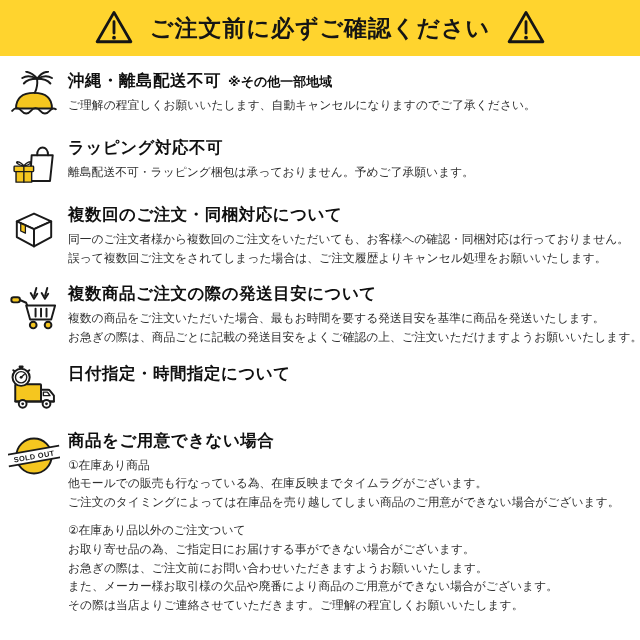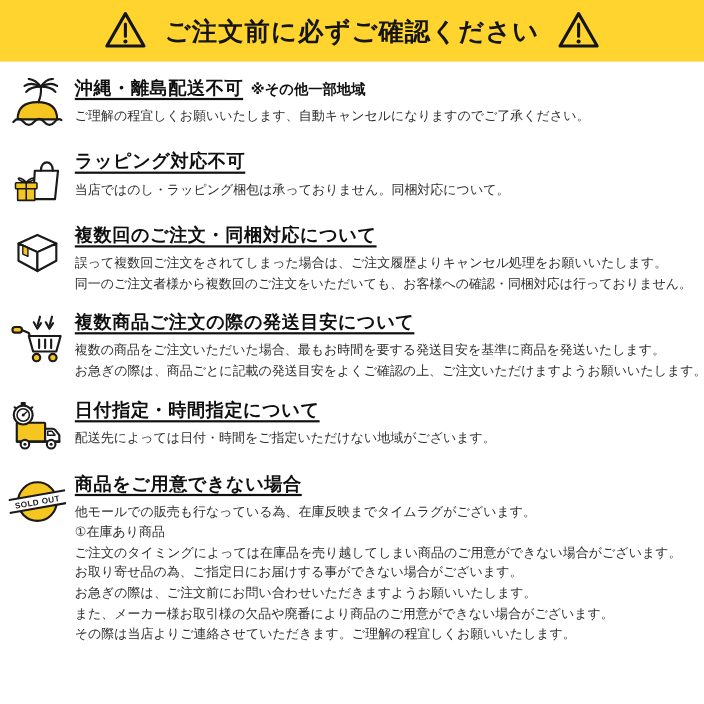--- a/index.html
+++ b/index.html
@@ -13,21 +13,21 @@
   .banner h1{margin:0;font-size:23px;font-weight:bold;color:#151515;letter-spacing:1px;white-space:nowrap;}
   .warn-svg{width:40px;height:40px;display:block;}
   main{padding:14px 6px 0 8px;}
   .sec{display:flex;margin-bottom:16px;}
   .icon{flex:0 0 52px;height:50px;margin-right:8px;margin-top:1px;}
   .icon svg{width:52px;height:50px;display:block;}
   .content{flex:1;min-width:0;}
   .title-row{margin:0 0 5px 0;line-height:1.25;white-space:nowrap;}
   .title{
     font-size:16.5px;font-weight:bold;color:#101010;letter-spacing:.5px;
-    text-decoration:underline;text-decoration-thickness:1.8px;text-underline-offset:4px;
+    text-decoration-thickness:1.8px;text-underline-offset:4px;
   }
   .note{font-size:13px;font-weight:bold;color:#101010;margin-left:7px;}
   .line{margin:0;font-size:11.8px;line-height:1.58;color:#2e2e2e;white-space:nowrap;}
   .para2{margin-top:10px;}
   .ic{stroke:#1a1a1a;stroke-width:2.5;fill:none;stroke-linecap:round;stroke-linejoin:round;}
   .ic-fill-w{fill:#ffffff;}
   .ic-fill-y{fill:#F5C61F;}
   .thin{stroke-width:1.8;}
 </style>
 </head>
@@ -84,39 +84,39 @@
         <rect class="ic ic-fill-y thin" x="9" y="43" width="20" height="13.5"></rect>
         <path class="ic thin" d="M19 36 V56.5"></path>
         <path class="ic ic-fill-w thin" d="M19 35.5 C10 26 4 32 18.5 36 Z"></path>
         <path class="ic ic-fill-w thin" d="M19 35.5 C28 26 34 32 19.5 36 Z"></path>
       </svg>
     </div>
     <div class="content">
       <p class="title-row">
         <span class="title">ラッピング対応不可</span>
       </p>
-      <p class="line">当店ではのし・ラッピング梱包は承っておりません。同梱対応について。</p>
+      <p class="line">離島配送不可・ラッピング梱包は承っておりません。予めご了承願います。</p>
     </div>
   </section>
 
   <section class="sec">
     <div class="icon">
       <svg viewBox="0 0 64 64">
         <path class="ic ic-fill-w" d="M10 21 L32 11 L54 21 L32 31 Z"></path>
         <path class="ic ic-fill-w" d="M10 21 L10 41 L32 53 L32 31 Z"></path>
         <path class="ic ic-fill-w" d="M54 21 L54 41 L32 53 L32 31 Z"></path>
         <polygon points="15,23.5 21,26.2 21,36 15,33.3" fill="#F5C61F" stroke="#1a1a1a" stroke-width="1.6" stroke-linejoin="round"></polygon>
       </svg>
     </div>
     <div class="content">
       <p class="title-row">
         <span class="title">複数回のご注文・同梱対応について</span>
       </p>
+      <p class="line">同一のご注文者様から複数回のご注文をいただいても、お客様への確認・同梱対応は行っておりません。</p>
       <p class="line">誤って複数回ご注文をされてしまった場合は、ご注文履歴よりキャンセル処理をお願いいたします。</p>
-      <p class="line">同一のご注文者様から複数回のご注文をいただいても、お客様への確認・同梱対応は行っておりません。</p>
     </div>
   </section>
 
   <section class="sec">
     <div class="icon">
       <svg viewBox="0 0 64 64">
         <rect class="ic ic-fill-y" x="3" y="17" width="11" height="6.5" rx="3" stroke-width="2"></rect>
         <path class="ic" d="M14 20.5 L22 24 L23.5 28"></path>
         <path class="ic ic-fill-w" d="M22 27.5 H59 L54 45.5 H27 Z"></path>
         <path class="ic" d="M34 31.5 V41.5 M41 31.5 V41.5 M48 31.5 V41.5" stroke-width="2"></path>
@@ -153,42 +153,42 @@
         <circle class="ic ic-fill-w" cx="15.5" cy="17" r="11"></circle>
         <circle class="ic thin" cx="15.5" cy="17" r="7.2"></circle>
         <circle cx="15.5" cy="17" r="1.8" fill="#1a1a1a"></circle>
         <path class="ic thin" d="M15.5 17 L19.5 13.5"></path>
       </svg>
     </div>
     <div class="content">
       <p class="title-row">
         <span class="title">日付指定・時間指定について</span>
       </p>
-      <p class="line">配送先によっては日付・時間をご指定いただけない地域がございます。</p>
     </div>
   </section>
 
   <section class="sec">
     <div class="icon">
       <svg viewBox="0 0 64 64">
         <circle class="ic ic-fill-y" cx="32" cy="32" r="22.5"></circle>
         <g transform="rotate(-10 32 32)">
           <rect x="-2" y="24.5" width="68" height="15" fill="#ffffff"></rect>
           <path d="M-2 24.5 H66 M-2 39.5 H66" stroke="#1a1a1a" stroke-width="2.4"></path>
           <text x="32" y="35.8" text-anchor="middle" font-size="9.5" font-weight="bold" fill="#1a1a1a" letter-spacing="0.5">SOLD OUT</text>
         </g>
       </svg>
     </div>
     <div class="content">
       <p class="title-row">
         <span class="title">商品をご用意できない場合</span>
       </p>
+      <p class="line">①在庫あり商品</p>
       <p class="line">他モールでの販売も行なっている為、在庫反映までタイムラグがございます。</p>
-      <p class="line">①在庫あり商品</p>
       <p class="line">ご注文のタイミングによっては在庫品を売り越してしまい商品のご用意ができない場合がございます。</p>
+      <p class="line para2">②在庫あり品以外のご注文ついて</p>
       <p class="line">お取り寄せ品の為、ご指定日にお届けする事ができない場合がございます。</p>
       <p class="line">お急ぎの際は、ご注文前にお問い合わせいただきますようお願いいたします。</p>
       <p class="line">また、メーカー様お取引様の欠品や廃番により商品のご用意ができない場合がございます。</p>
       <p class="line">その際は当店よりご連絡させていただきます。ご理解の程宜しくお願いいたします。</p>
     </div>
   </section>
 
 </main>
 
 </body></html>

